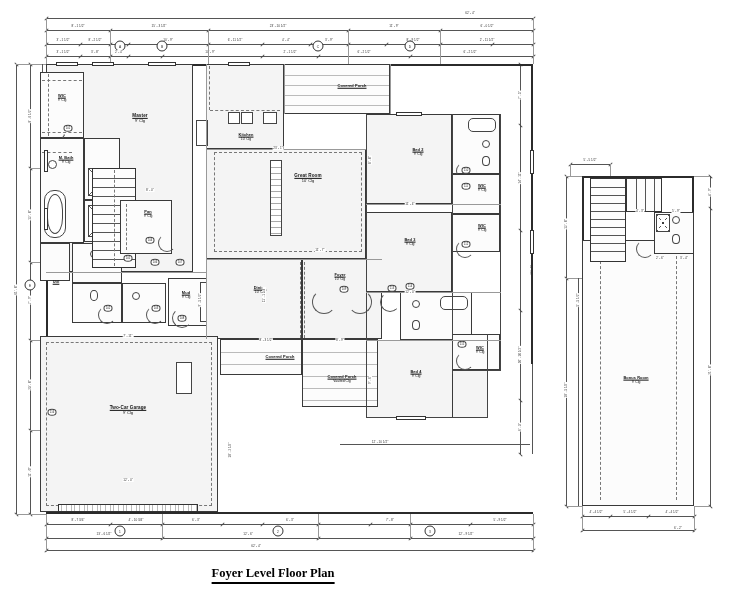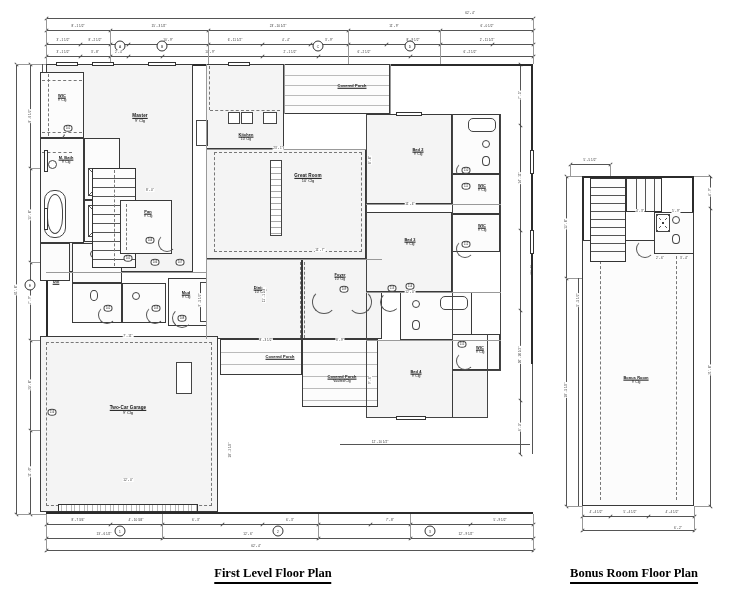--- a/index.html
+++ b/index.html
@@ -692,16 +692,15 @@
       <div class="dtxt" style="left:124px;top:512px;">4' - 4 1/2"</div>
       <div class="dimh" style="left:34px;top:530px;width:112px;"></div>
       <div class="tick" style="left:34px;top:527.5px;"></div>
       <div class="tick" style="left:146px;top:527.5px;"></div>
       <div class="dtxt" style="left:130px;top:528px;">6' - 2"</div>
       <div class="extline" style="left:34px;top:506px;height:26px;"></div>
       <div class="extline" style="left:146px;top:506px;height:26px;"></div>
     </div>
   </div>
 
-  <div class="plantitle" style="left:273px;top:566px;">First Level Floor Plan</div>
-  <div class="plantitle" style="left:634px;top:566px;">Bonus Room Floor Plan</div>
+  <div class="plantitle" style="left:273px;top:566px;">Foyer Level Floor Plan</div>
 
 </div>
 
 </body></html>

